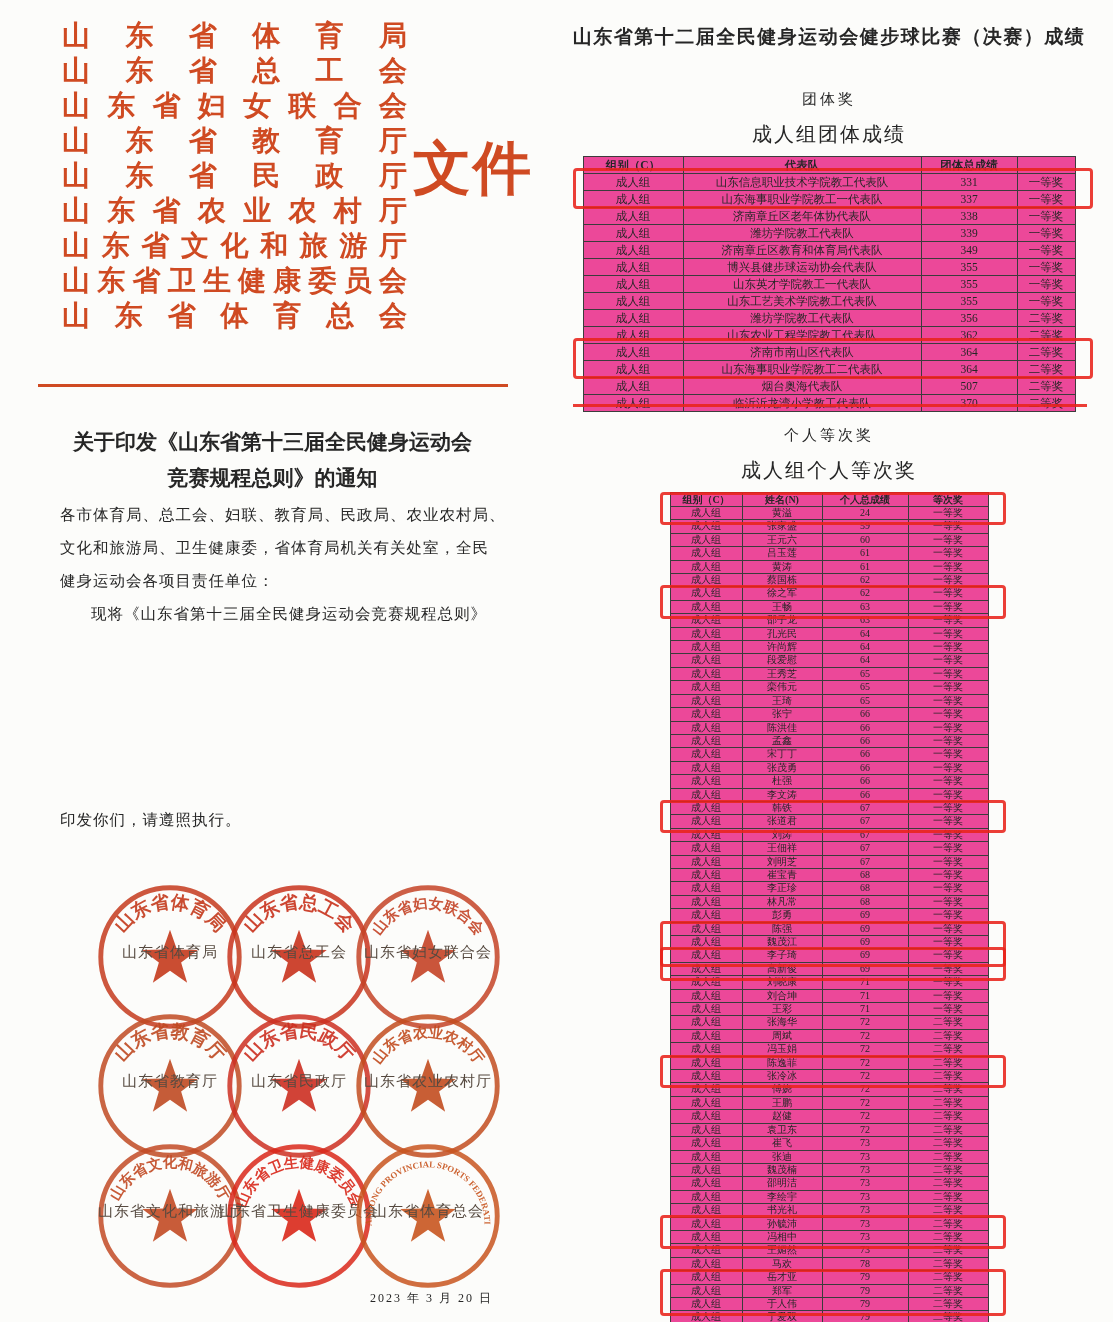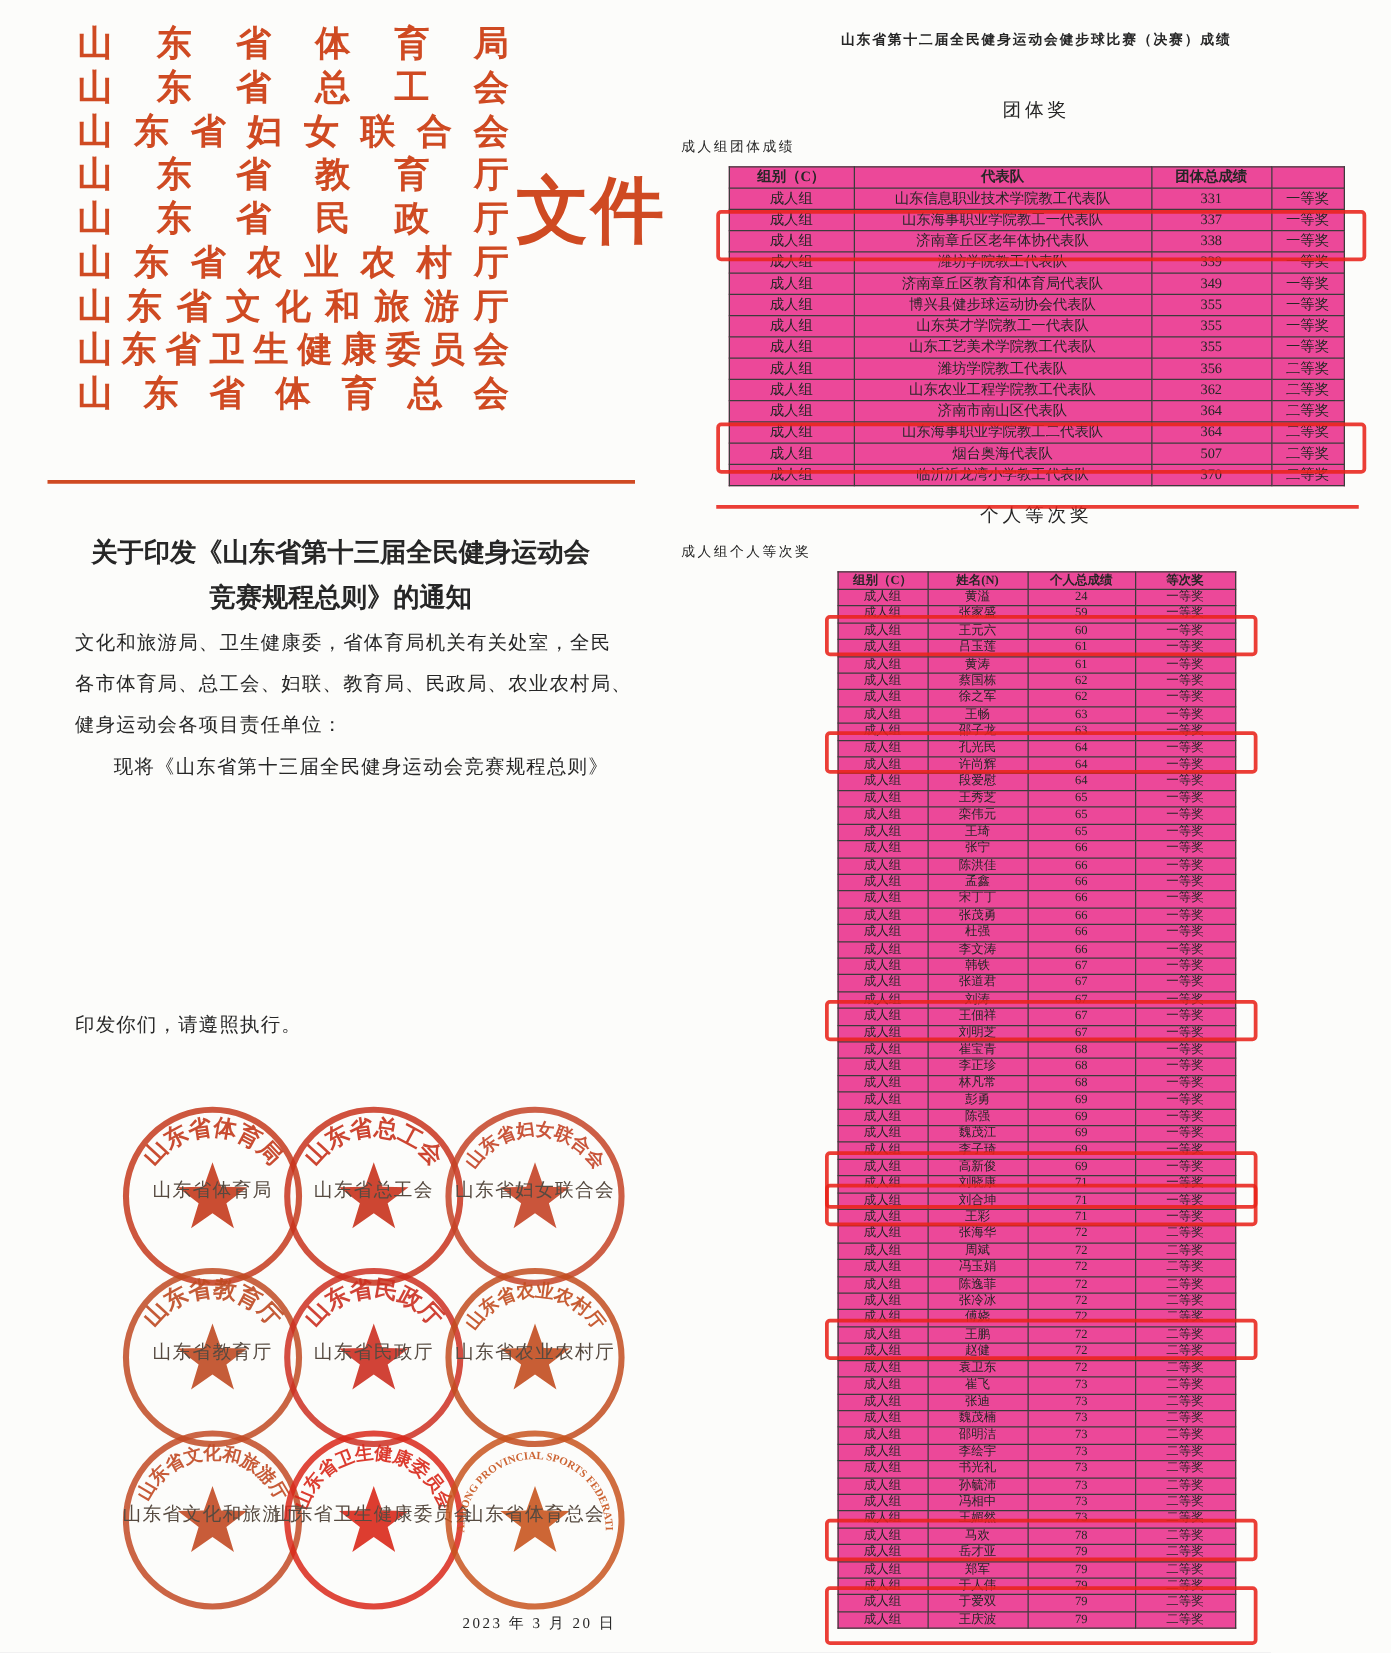--- a/index.html
+++ b/index.html
@@ -22,24 +22,24 @@
   .body-line{line-height:33px;height:33px;white-space:nowrap;letter-spacing:1px;}
   .body-line.indent{text-indent:2em;}
   .closing-line{position:absolute;left:60px;top:810px;font-size:15.5px;letter-spacing:1px;}
   .doc-date{position:absolute;right:52px;top:1290px;font-size:12px;letter-spacing:2px;}
   .seal{position:absolute;width:156px;height:156px;}
   .seal svg{position:absolute;left:0;top:0;}
   .seal-label{position:absolute;left:-32px;top:64px;width:220px;text-align:center;
               font-size:15px;color:#564a40;white-space:nowrap;letter-spacing:1px;}
   
   .page-right{position:absolute;left:545px;top:0;width:568px;height:1322px;}
-  .r-title{margin:24px 0 0 0;text-align:center;font-size:11px;font-weight:bold;
+  .r-title{margin:24px 0 0 0;text-align:center;font-size:19px;font-weight:bold;
            letter-spacing:1.5px;}
   .r-heading{margin:40px 0 0 0;text-align:center;font-size:15px;letter-spacing:3px;}
-  .r-subheading{margin:12px 0 8px 0;font-size:11px;letter-spacing:2px;}
+  .r-subheading{margin:12px 0 8px 0;text-align:center;font-size:20px;letter-spacing:2px;}
   .r-heading2{margin:14px 0 0 0;text-align:center;font-size:15px;letter-spacing:3px;}
   table{border-collapse:collapse;table-layout:fixed;margin:0 auto;background:#ec4899;}
   th,td{border:1px solid #3c3c3c;text-align:center;overflow:hidden;white-space:nowrap;}
   #team-table{width:492px;font-size:11.5px;}
   #team-table th,#team-table td{line-height:15px;padding:0.5px 1px;}
   #indiv-table{width:318px;font-size:10px;}
   #indiv-table th{line-height:13px;padding:0;}
   #indiv-table td{line-height:12.4px;padding:0;}
   .anno-box{position:absolute;border:3px solid var(--anno-red);border-radius:4px;
             pointer-events:none;opacity:.88;}
@@ -138,22 +138,22 @@
           <span>会</span>
         </div>
       </div>
     <div class="file-label">文件</div>
     <div class="red-rule"></div>
     <div class="doc-title">
       <div>关于印发《山东省第十三届全民健身运动会</div>
       <div>竞赛规程总则》的通知</div>
     </div>
     <div class="doc-body" id="doc-body">
+        <div class="body-line">各市体育局、总工会、妇联、教育局、民政局、农业农村局、</div>
         <div class="body-line">文化和旅游局、卫生健康委，省体育局机关有关处室，全民</div>
-        <div class="body-line">各市体育局、总工会、妇联、教育局、民政局、农业农村局、</div>
         <div class="body-line">健身运动会各项目责任单位：</div>
         <div class="body-line indent">现将《山东省第十三届全民健身运动会竞赛规程总则》</div>
       </div>
     <div class="closing-line">印发你们，请遵照执行。</div>
     <div id="seals">
         <div class="seal" style="left: 92px; top: 879px;">
           <svg viewBox="0 0 160 160" width="156" height="156">
             <circle cx="80" cy="80" r="71" fill="none" stroke="#c43a1c" stroke-width="5" opacity="0.85"></circle>
             <path id="arc0" d="M 22 88 A 58 58 0 0 1 138 88" fill="none"></path>
             <text fill="#c43a1c" font-size="19" font-weight="bold" opacity="0.9"><textPath href="#arc0" startOffset="50%" text-anchor="middle">山东省体育局</textPath></text>

